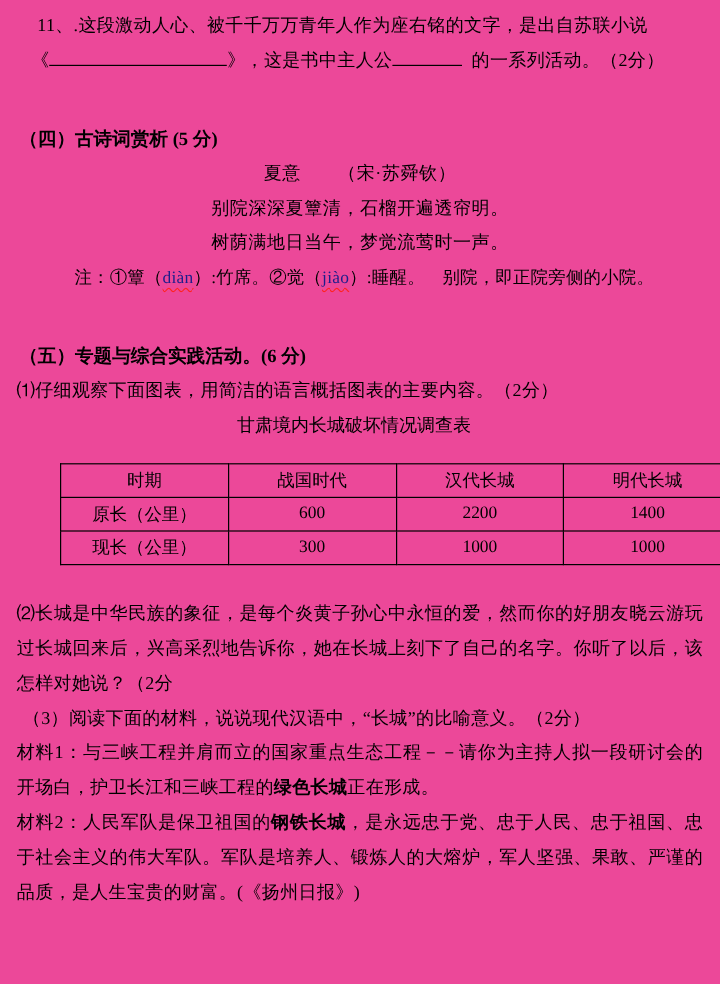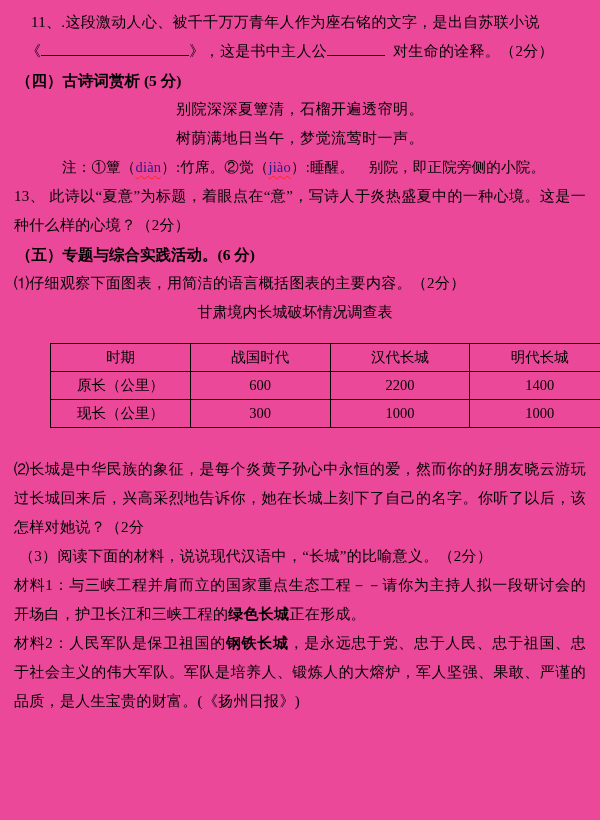--- a/index.html
+++ b/index.html
@@ -19,20 +19,21 @@
     line-height: 29px;
     text-align: justify;
     letter-spacing: 0.3px;
   }
   .ind { text-indent: 17px; }
   .heading {
     font-size: 15.5px;
     line-height: 29px;
     font-weight: bold;
     padding-left: 2px;
+    margin-top: 36px;
   }
   .poem-line { font-size: 15px; line-height: 29px; text-align: center; letter-spacing: 0.5px; }
   .note-line { font-size: 14.5px; line-height: 29px; padding-left: 48px; letter-spacing: 0.2px; }
   .pinyin {
     color: #1d1d8c;
     font-family: "Liberation Serif", serif;
     text-decoration: underline;
     text-decoration-style: wavy;
     text-decoration-color: #ff2222;
     text-decoration-thickness: 1px;
@@ -65,37 +66,37 @@
   .bold-inline { font-weight: bold; }
 </style>
 </head>
 <body>
 
 <div class="page">
 
   <div class="para">
     <div class="ind">11、.这段激动人心、被千千万万青年人作为座右铭的文字，是出自苏联小说</div>
     <div style="padding-left:12px;">
-      <span>《</span><span class="blank blank-long"></span><span>》，这是书中主人公</span><span class="blank blank-short"></span><span>对生命的诠释。（2分）</span>
+      <span>《</span><span class="blank blank-long"></span><span>》，这是书中主人公</span><span class="blank blank-short"></span><span>的一系列活动。（2分）</span>
     </div>
   </div>
 
 
   <h3 class="heading">（四）古诗词赏析 (5 分)</h3>
 
   <div>
+    <div class="poem-line">夏意　　（宋·苏舜钦）</div>
     <div class="poem-line">别院深深夏簟清，石榴开遍透帘明。</div>
     <div class="poem-line">树荫满地日当午，梦觉流莺时一声。</div>
   </div>
 
   <div class="note-line">
     <span>注：①簟（</span><span class="pinyin">diàn</span><span>）:竹席。②觉（</span><span class="pinyin">jiào</span><span>）:睡醒。</span><span>　别院，即正院旁侧的小院。</span>
   </div>
 
-  <p class="para">13、 此诗以“夏意”为标题，着眼点在“意”，写诗人于炎热盛夏中的一种心境。这是一种什么样的心境？（2分）</p>
 
   <h3 class="heading">（五）专题与综合实践活动。(6 分)</h3>
 
   <p class="para">⑴仔细观察下面图表，用简洁的语言概括图表的主要内容。（2分）</p>
 
   <div class="tbl-title">甘肃境内长城破坏情况调查表</div>
   <table class="survey">
     <tbody>
       <tr>
         <td>时期</td>

